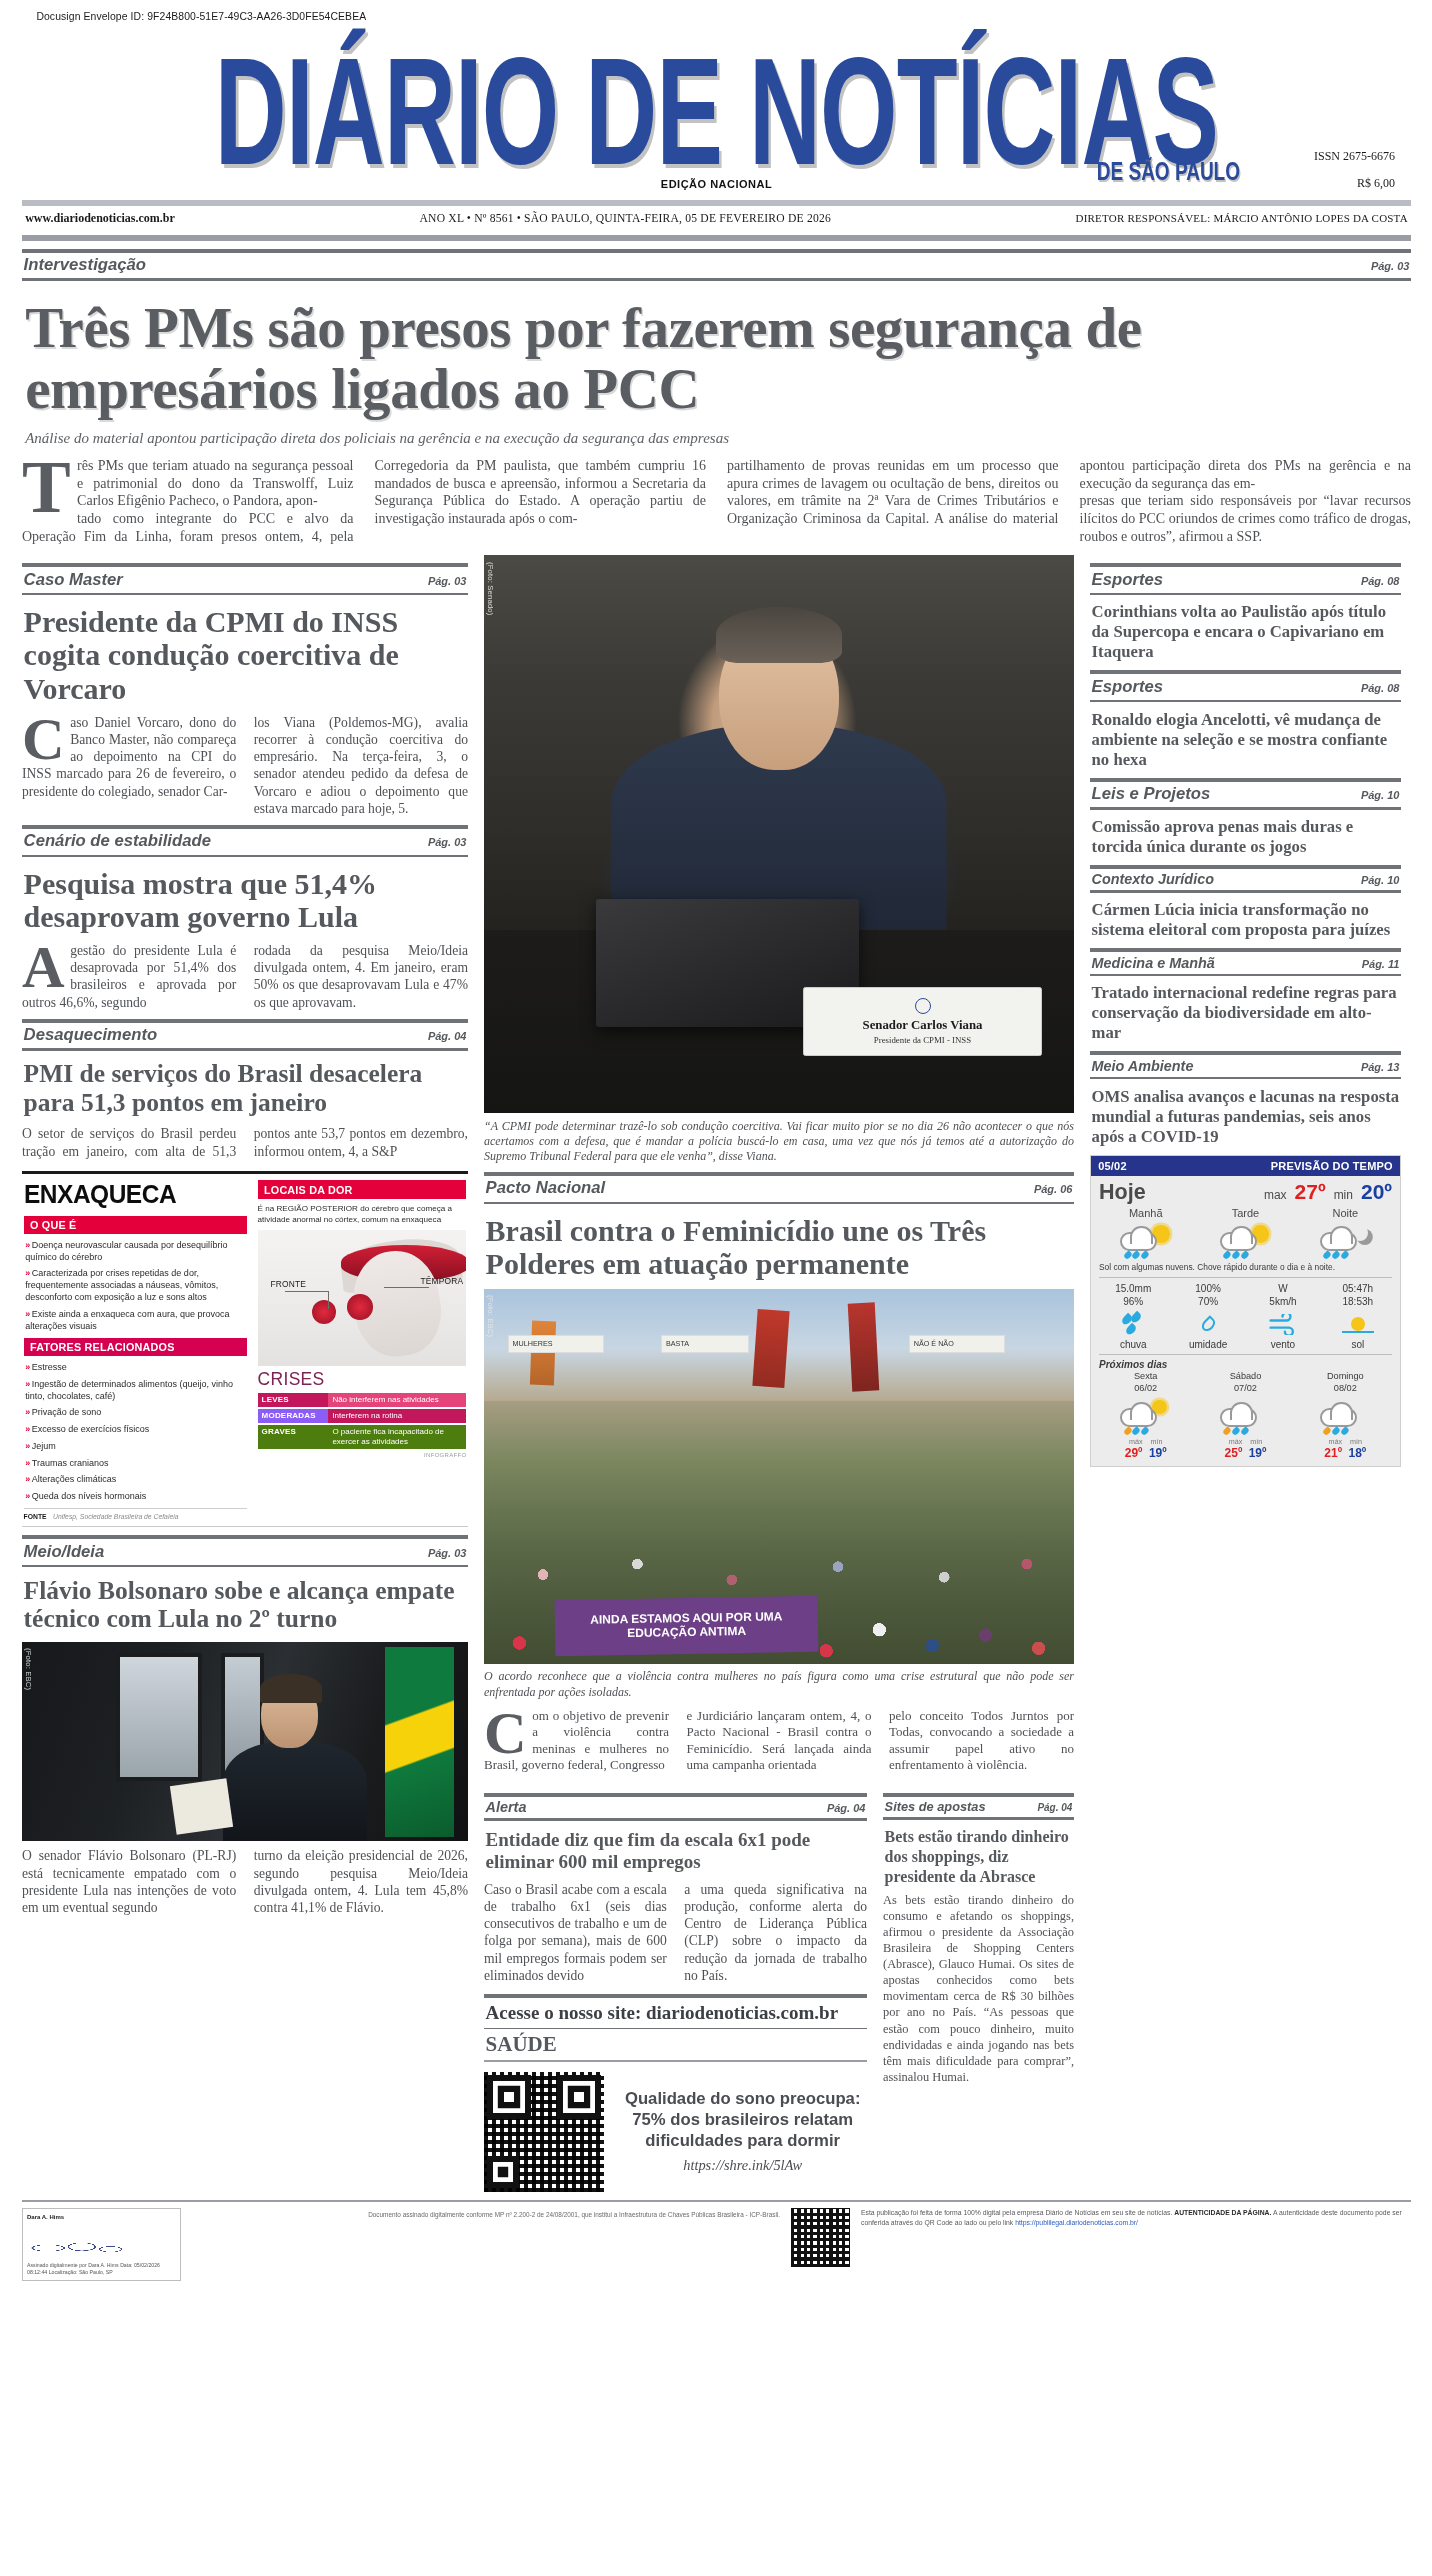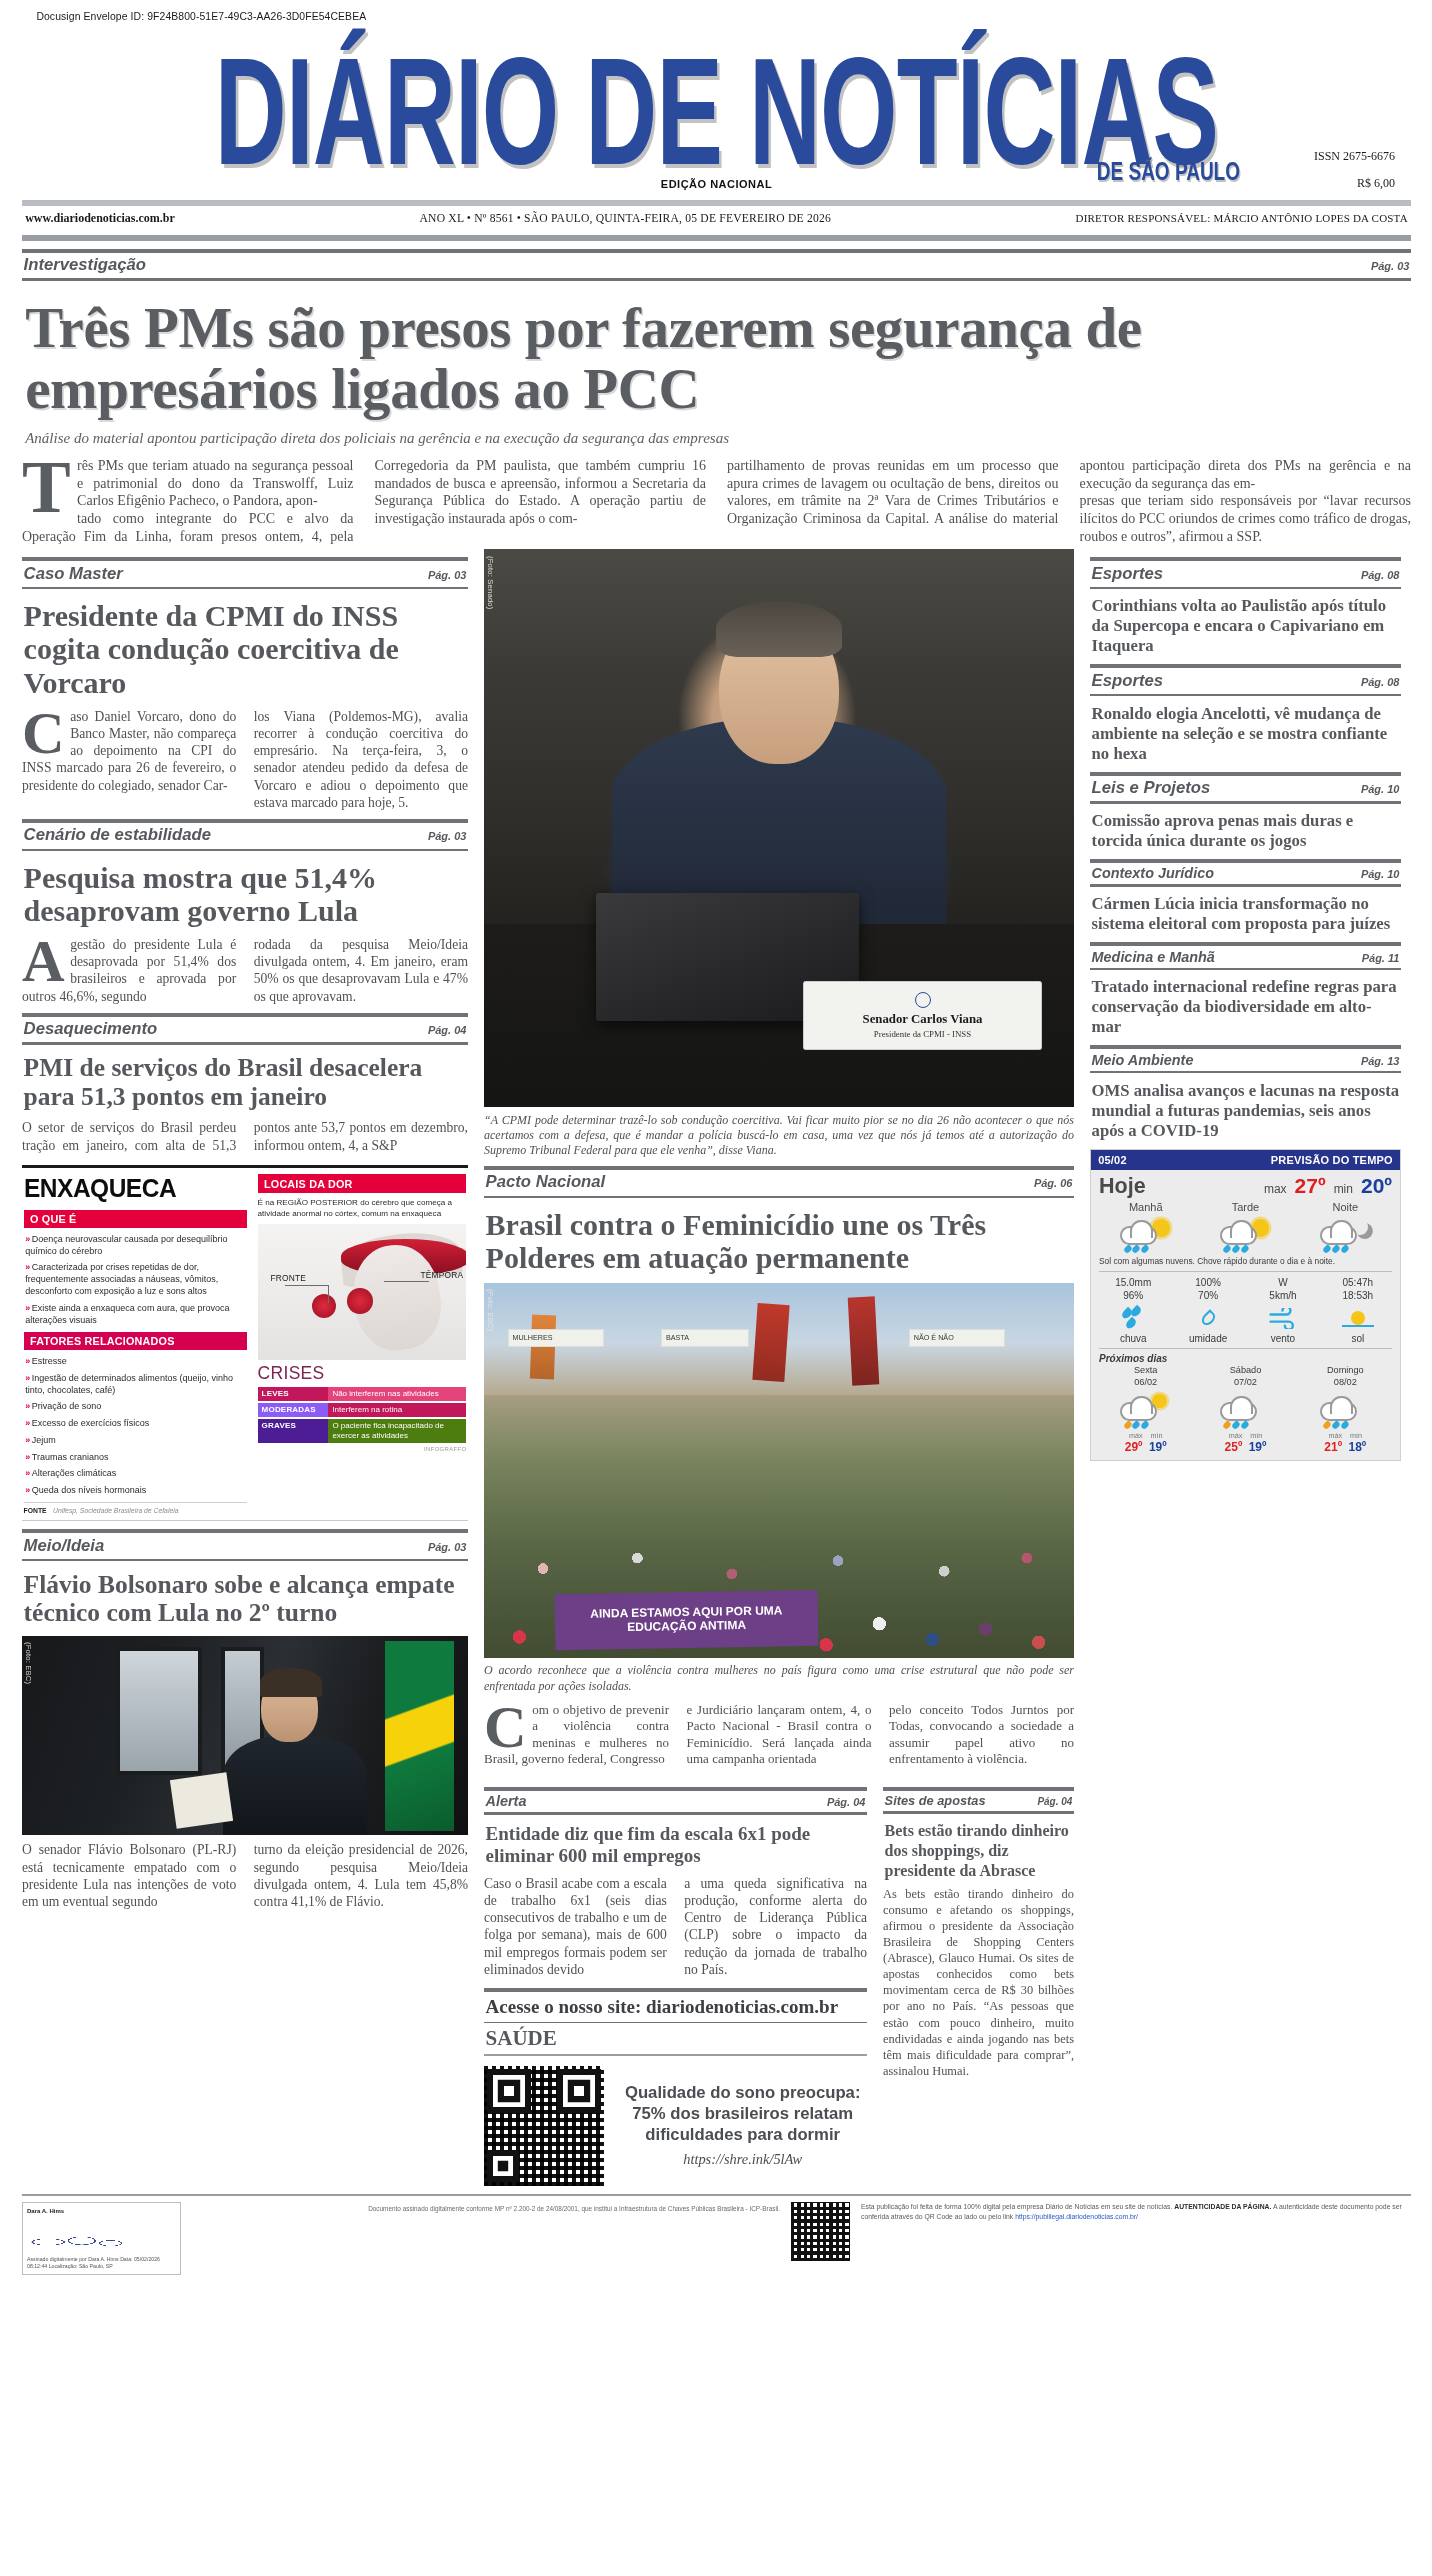--- a/index.html
+++ b/index.html
@@ -90,21 +90,21 @@
   }
   .cols4{column-count:4;column-gap:21px;text-align:justify;
     font-size:14px;line-height:1.28;color:#4e5155;}
   .cols4 p{text-indent:0;hyphens:auto}
   .dropcap::first-letter{
     float:left;font-size:73px;line-height:.76;font-weight:700;
     padding:3.2px 6.4px 0 0;color:#5a5d61;
   }
 
   
-  .maingrid{display:flex;gap:16px;margin-top:3px;align-items:flex-start}
+  .maingrid{display:flex;gap:16px;margin-top:9px;align-items:flex-start}
   .colL{width:446px;flex:0 0 446px}
   .colM{width:590px;flex:0 0 590px}
   .colR{width:311px;flex:0 0 311px}
 
   .h2{
     font-family:"Liberation Serif",serif;font-weight:700;
     font-size:30px;line-height:1.12;color:#55585c;margin:9.6px 0 8px 1.6px;
   }
   .h2.sm{font-size:25.5px}
   .h3{
@@ -262,21 +262,21 @@
   .head-img .ln{position:absolute;background:#6d6d6d;height:0.8px}
   .info-note{font-family:"Liberation Sans",sans-serif;font-size:8.1px;
     line-height:1.3;color:#2b2b2b;margin:1.6px 0 1.6px}
   .crises-t{font-family:"Liberation Sans",sans-serif;font-size:17.5px;color:#7b2352;
     letter-spacing:0.3px;margin:3.2px 0 2.4px}
   .crow{display:flex;margin-bottom:1.6px;font-family:"Liberation Sans",sans-serif;font-size:8px}
   .crow .k{width:70px;flex:0 0 70px;color:#fff;font-weight:700;padding:2.4px 4px;letter-spacing:0.2px}
   .crow .v{flex:1;padding:2.4px 4.8px;line-height:1.2}
   .crow.l .k{background:#c2185b}.crow.l .v{background:#e5447a;color:#fff}
   .crow.m .k{background:#8b5cf6}.crow.m .v{background:#c2185b;color:#fff}
-  .crow.g .k{background:#4c1d95}.crow.g .v{background:#4d7c0f;color:#fff}
+  .crow.g .k{background:#4d7c0f}.crow.g .v{background:#4d7c0f;color:#fff}
   .infograffo{text-align:right;font-family:"Liberation Sans",sans-serif;
     font-size:6px;color:#9a9a9a;margin-top:3.2px;letter-spacing:0.3px}
 
   
   .rail-h{font-family:"Liberation Serif",serif;font-weight:700;font-size:16.7px;
     line-height:1.2;color:#55585c;margin:7.2px 0 3.2px 1.6px}
 
   
   .wx{border:0.8px solid #cfcfcf;background:#ececec;margin-top:8px}
   .wx-top{background:#26348c;color:#fff;display:flex;justify-content:space-between;

